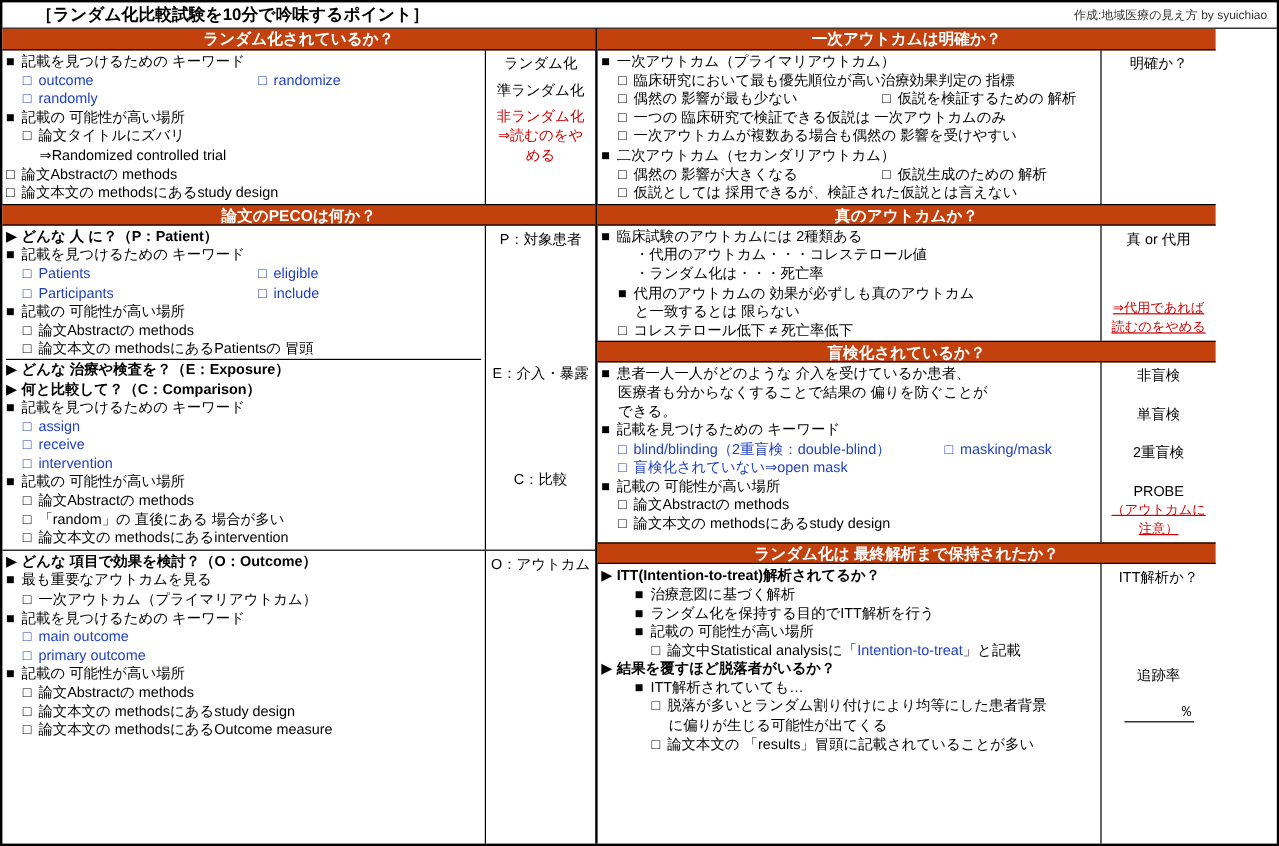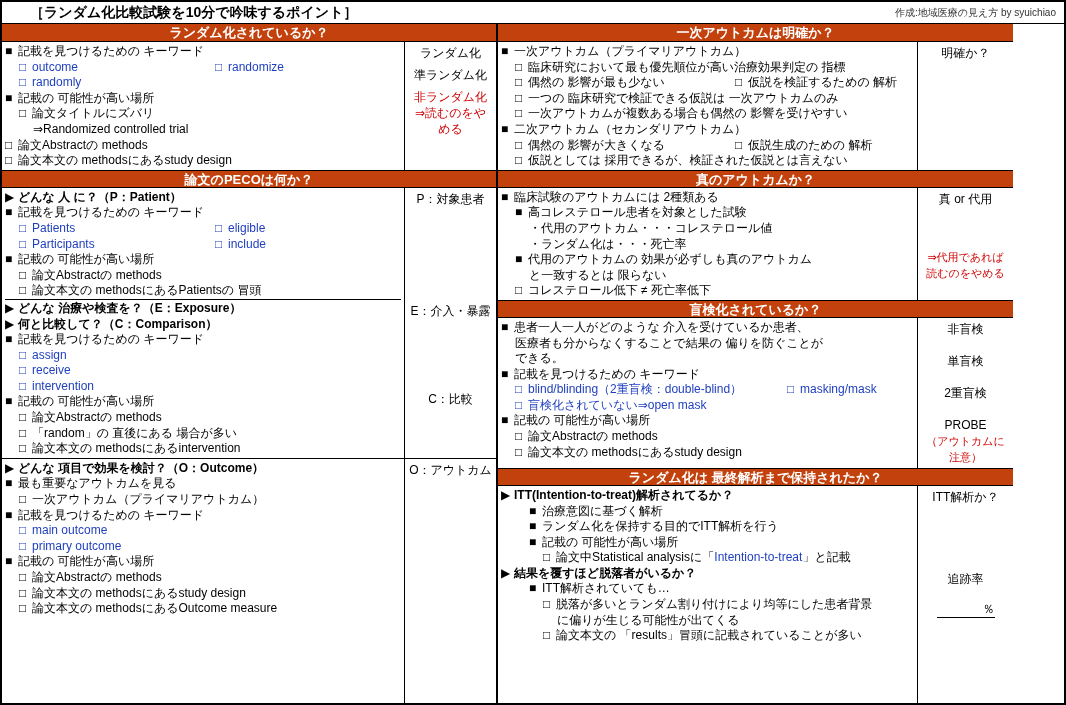--- a/index.html
+++ b/index.html
@@ -99,21 +99,21 @@
   .mk { display:inline-block; width:13px; }
   .blue { color: #1f3fbf; }
   .red { color: #d00000; }
   .bold { font-weight: bold; }
 
   .kw { display:inline-block; min-width: 196px; }
 
   .side .sp { display:block; height:6px; }
   .side .lbl { display:block; line-height:16px; }
   .side .red { color:#d00000; }
-  .side .small { font-size: 11px; }
+  .side .small { font-size: 11px; text-decoration: underline; }
   .side .ul { display:inline-block; border-bottom:1px solid #000; min-width:58px; text-align:right; }
 
   .divline { border-top: 1px solid #000; }
 </style>
 </head>
 <body>
 
 <div class="page">
 
   <div class="titlebar">
@@ -213,21 +213,20 @@
         </div>
         <div class="side">
           <span class="lbl">明確か？</span>
         </div>
       </div>
 
       <div class="sec-header">真のアウトカムか？</div>
       <div class="sec-body" style="flex:0 0 auto;">
         <div class="content">
           <div class="line"><span class="mk">■</span>臨床試験のアウトカムには 2種類ある</div>
-          <div class="line ind1"><span class="mk">■</span>高コレステロール患者を対象とした試験</div>
           <div class="line ind2">・代用のアウトカム・・・コレステロール値</div>
           <div class="line ind2">・ランダム化は・・・死亡率</div>
           <div class="line ind1"><span class="mk">■</span>代用のアウトカムの 効果が必ずしも真のアウトカム</div>
           <div class="line ind2">と一致するとは 限らない</div>
           <div class="line ind1"><span class="mk">□</span>コレステロール低下 ≠ 死亡率低下</div>
         </div>
         <div class="side">
           <span class="lbl">真 or 代用</span>
           <span class="sp" style="height:42px"></span>
           <span class="lbl red small">⇒代用であれば</span>

